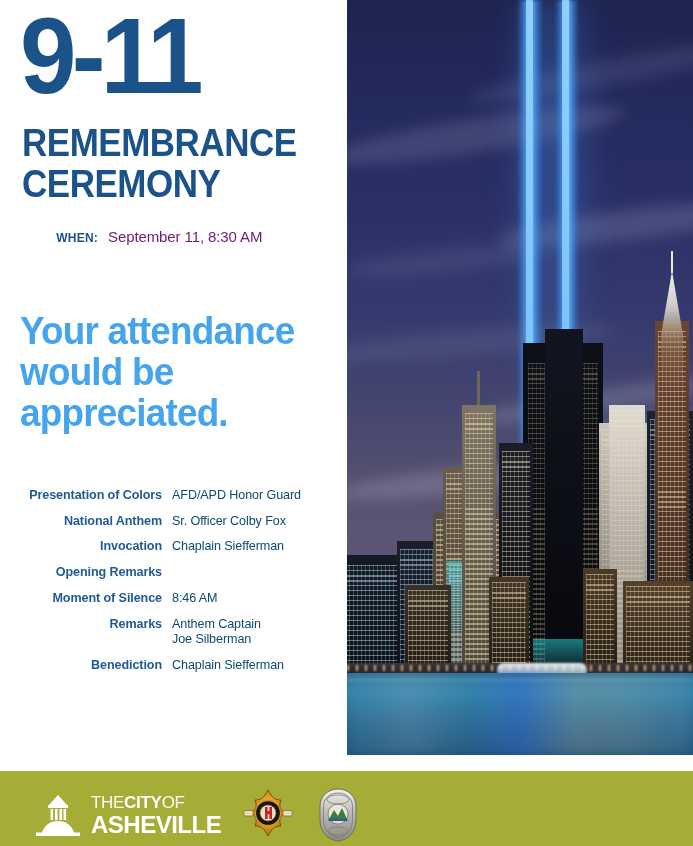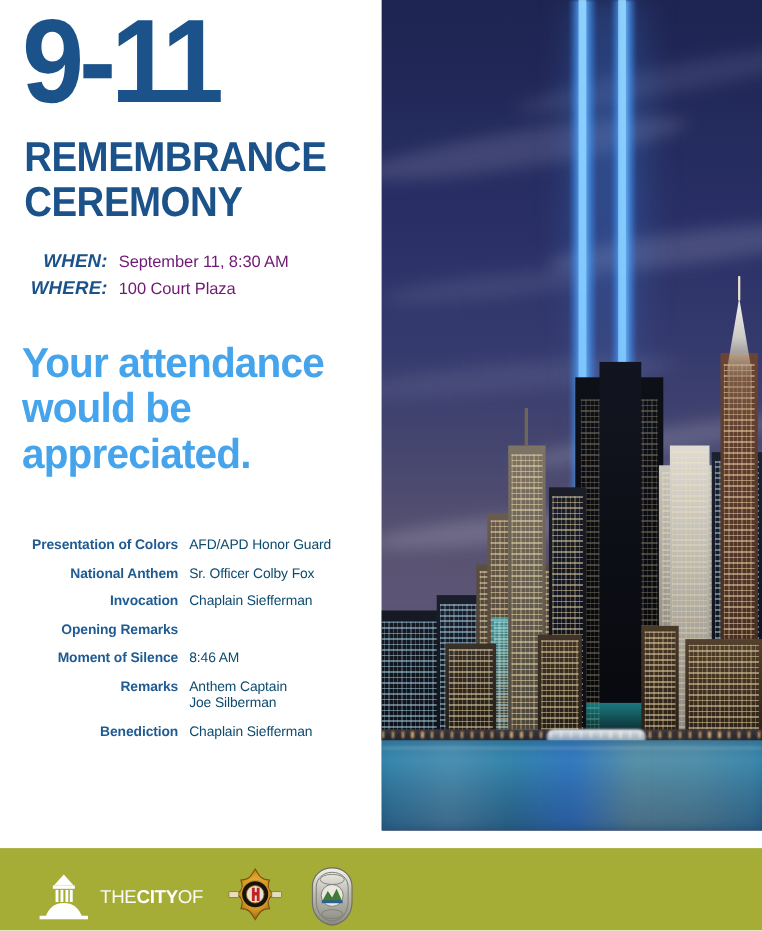--- a/index.html
+++ b/index.html
@@ -35,23 +35,22 @@
     font-size:38px; font-weight:bold; line-height:0.95;
     color:#1a5289; letter-spacing:-0.5px;
     transform:scaleX(0.92); transform-origin:left top;
   }
 
   
   .meta { position:absolute; left:22px; top:228px; width:310px; }
   .meta-row { display:flex; align-items:baseline; margin-bottom:4px; }
   .meta-key {
     width:86px; text-align:right; padding-right:10px;
-    font-size:17px; font-weight:bold; color:#1a5289;
+    font-size:12px; font-weight:bold; color:#1a5289;
     letter-spacing:0.2px;
-    font-style:italic;
   }
   .meta-val {
     font-size:15px; color:#701a75; font-weight:normal;
     letter-spacing:-0.1px;
   }
 
   
   .headline {
     position:absolute; left:20px; top:311px; width:320px;
     font-size:38px; font-weight:bold; line-height:1.08;
@@ -204,24 +203,20 @@
   <div class="left-col">
 
     <div class="title-9-11">9-11</div>
     <div class="title-remembrance">REMEMBRANCE</div>
     <div class="title-ceremony">CEREMONY</div>
 
     <div class="meta">
       <div class="meta-row">
         <span class="meta-key">WHEN:</span>
         <span class="meta-val">September 11, 8:30 AM</span>
-      </div>
-      <div class="meta-row">
-        <span class="meta-key">WHERE:</span>
-        <span class="meta-val">100 Court Plaza</span>
       </div>
     </div>
 
     <div class="headline">Your attendance would be appreciated.</div>
 
     <div class="program">
       <div class="prog-row">
         <span class="prog-label">Presentation of Colors</span>
         <span class="prog-value">AFD/APD Honor Guard</span>
       </div>
@@ -356,20 +351,21 @@
           <rect x="14" y="11" width="20" height="3" fill="#ffffff"></rect>
           <rect x="16.5" y="15" width="2.6" height="11" fill="#ffffff"></rect>
           <rect x="21" y="15" width="2.6" height="11" fill="#ffffff"></rect>
           <rect x="25.5" y="15" width="2.6" height="11" fill="#ffffff"></rect>
           <rect x="29.5" y="15" width="2.6" height="11" fill="#ffffff"></rect>
           <path fill="#ffffff" d="M7 41 C10 31 16 27 24 27 C32 27 38 31 41 41 Z"></path>
           <rect x="2" y="38.5" width="44" height="3.5" fill="#ffffff"></rect>
         </svg>
         <div class="city-words">
           <div class="city-line1"><span class="thin">THE</span><span class="bold">CITY</span><span class="thin">OF</span></div>
+          <div class="city-line2">ASHEVILLE</div>
         </div>
       </div>
 
       <svg class="badge" viewBox="0 0 50 52">
         <defs>
           <radialGradient id="gold" cx="50%" cy="45%" r="62%">
             <stop offset="0%" stop-color="#f6d45e"></stop>
             <stop offset="55%" stop-color="#d99a22"></stop>
             <stop offset="100%" stop-color="#8c5a11"></stop>
           </radialGradient>

